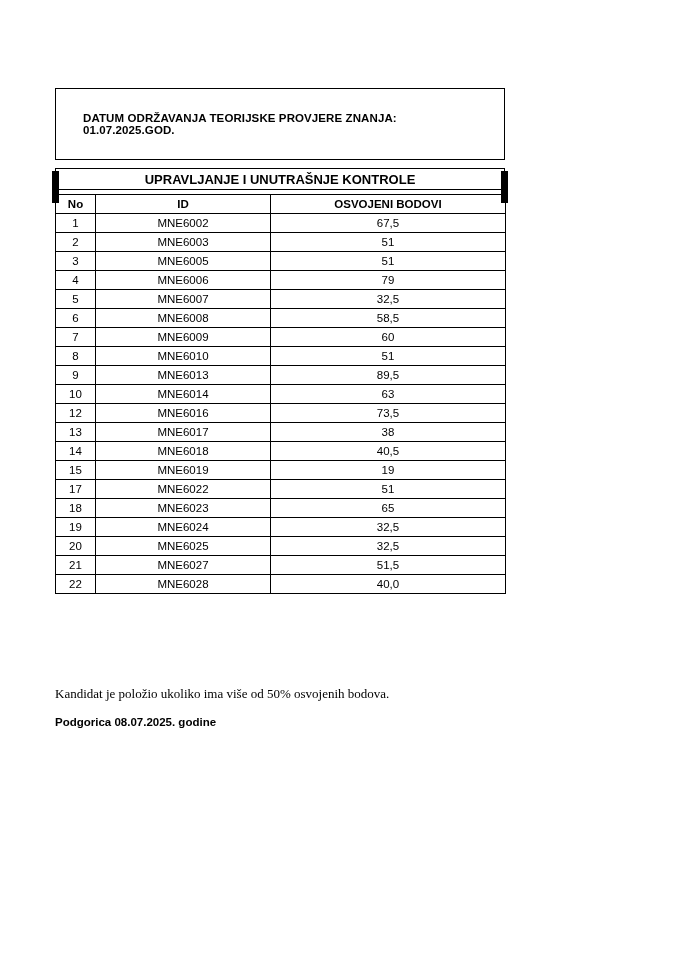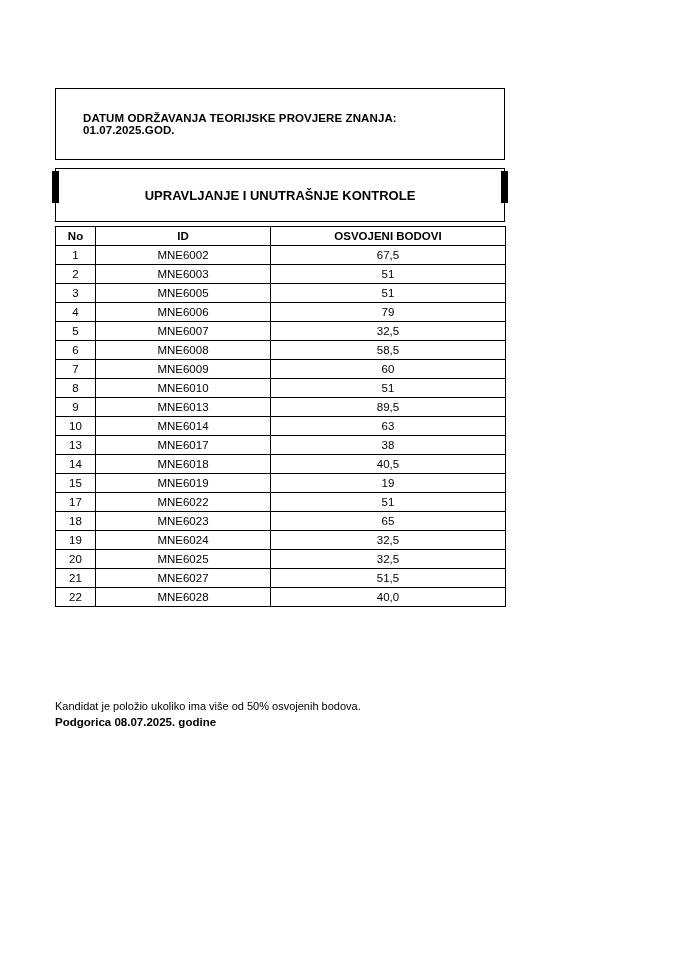--- a/index.html
+++ b/index.html
@@ -26,21 +26,21 @@
     padding-left: 27px;
     padding-right: 20px;
     font-weight: bold;
     font-size: 11.5px;
     letter-spacing: 0.1px;
     background: #fff;
   }
   .title-box {
     position: relative;
     border: 1px solid #000;
-    height: 54px;
+    height: 22px;
     margin-top: 8px;
     display: flex;
     align-items: center;
     justify-content: center;
     font-weight: bold;
     font-size: 13px;
     background: #fff;
   }
   .edge-mark {
     position: absolute;
@@ -67,22 +67,23 @@
     padding: 0 2px;
     line-height: 1.1;
   }
   table.results th { font-weight: bold; }
   col.c-no     { width: 40px; }
   col.c-id     { width: 175px; }
   col.c-points { width: 235px; }
   .footer-note {
     position: absolute;
     left: 55px;
-    top: 700px;
-    font-size: 11px;
+    top: 686px;
+    font-size: 13px;
+    font-family: Liberation Serif, serif;
   }
   .footer-place {
     position: absolute;
     left: 55px;
     top: 716px;
     font-size: 11.5px;
     font-weight: bold;
   }
 </style>
 </head>
@@ -158,20 +159,25 @@
           <td>9</td>
           <td>MNE6013</td>
           <td>89,5</td>
         </tr>
         <tr>
           <td>10</td>
           <td>MNE6014</td>
           <td>63</td>
         </tr>
         <tr>
+          <td>12</td>
+          <td>MNE6016</td>
+          <td>73,5</td>
+        </tr>
+        <tr>
           <td>13</td>
           <td>MNE6017</td>
           <td>38</td>
         </tr>
         <tr>
           <td>14</td>
           <td>MNE6018</td>
           <td>40,5</td>
         </tr>
         <tr>

